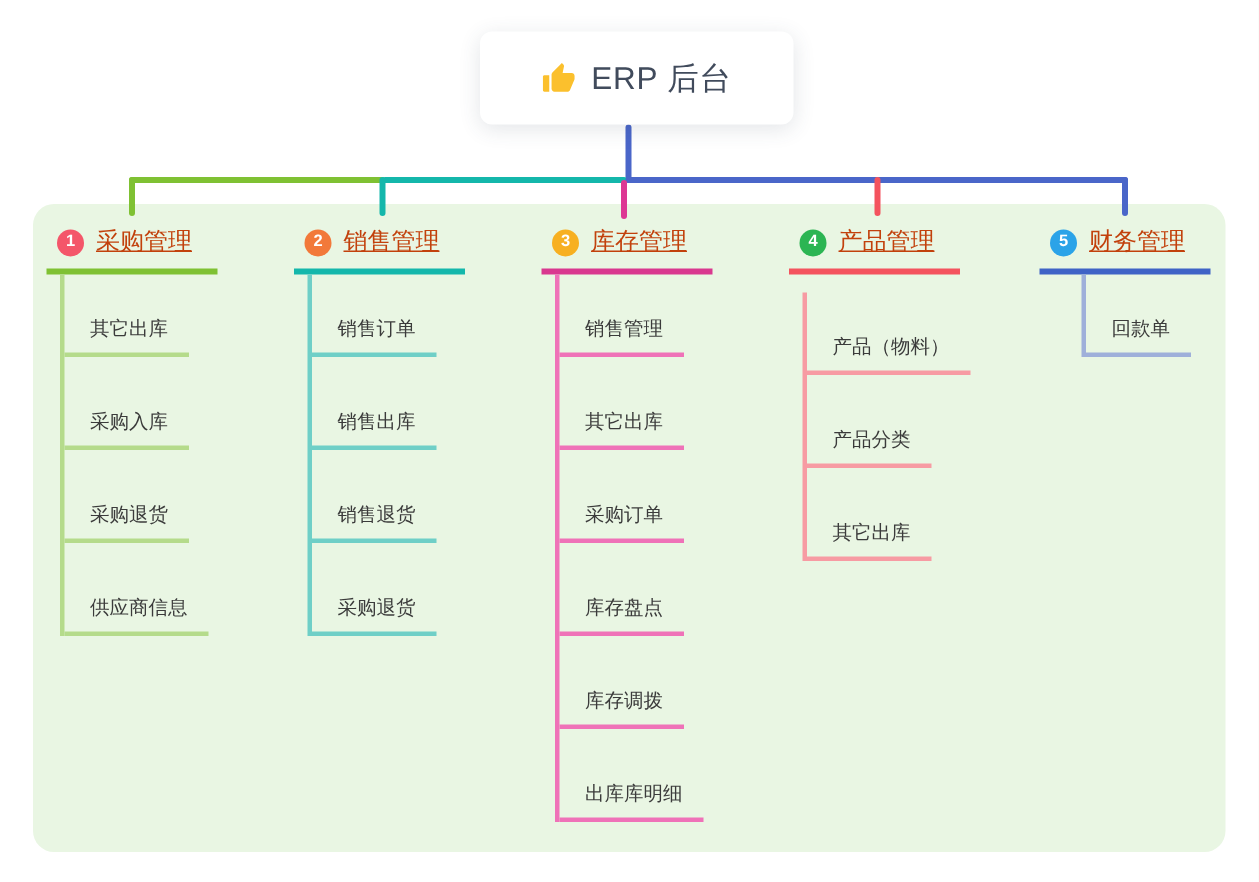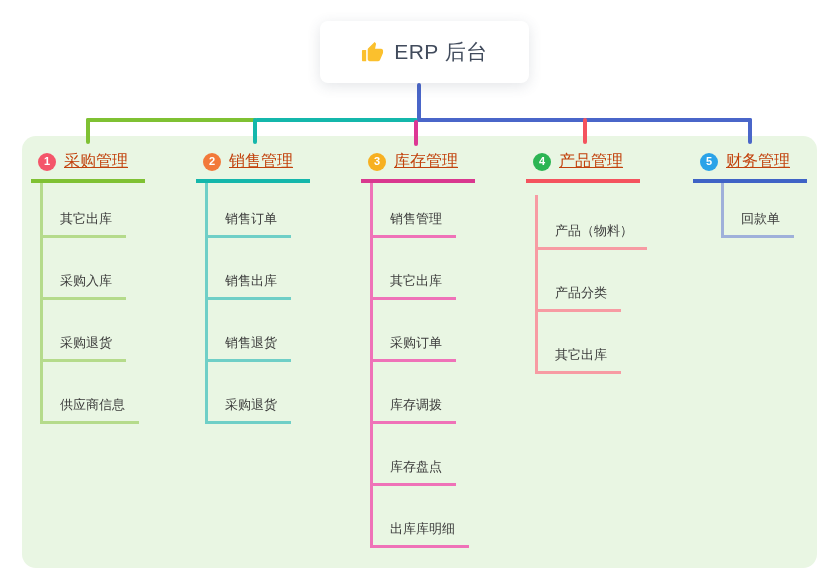--- a/index.html
+++ b/index.html
@@ -178,22 +178,22 @@
 
   <div class="branch b3" style="left:361px;">
     <div class="branch-header">
       <span class="badge">3</span>
       <span class="label">库存管理</span>
     </div>
     <div class="children">
       <div class="child">销售管理</div>
       <div class="child">其它出库</div>
       <div class="child">采购订单</div>
+      <div class="child">库存盘点</div>
       <div class="child">库存调拨</div>
-      <div class="child">库存盘点</div>
       <div class="child">出库库明细</div>
     </div>
   </div>
 
   <div class="branch b4" style="left:526px;">
     <div class="branch-header">
       <span class="badge">4</span>
       <span class="label">产品管理</span>
     </div>
     <div class="children">

